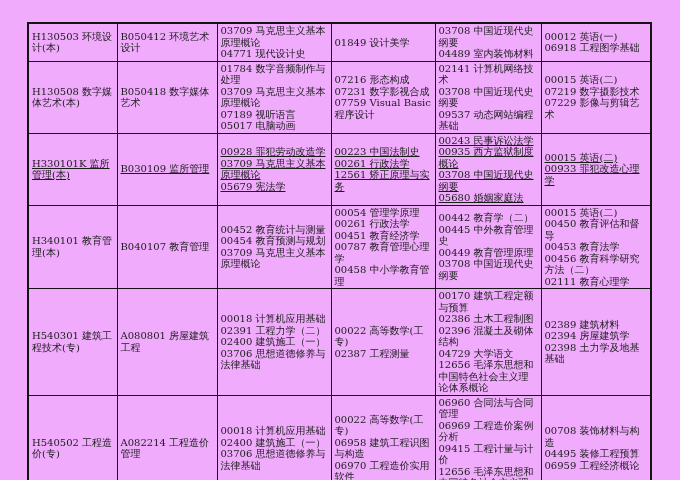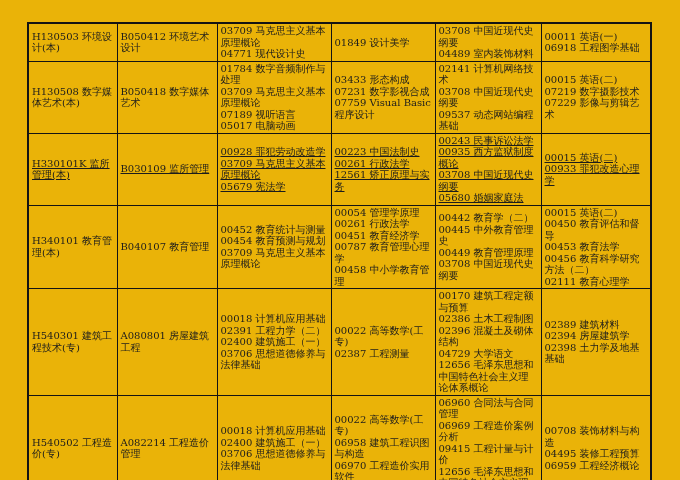--- a/index.html
+++ b/index.html
@@ -11,21 +11,21 @@
     width: 680px;
     height: 480px;
     overflow: hidden;
     font-family: "DejaVu Serif", "Liberation Serif", serif;
     color: #1c1c1c;
   }
   .sheet {
     position: relative;
     width: 680px;
     height: 480px;
-    background: #eab308;
+    background: #f0abfc;
   }
   table.schedule {
     position: absolute;
     left: 27px;
     top: 22px;
     width: 623px;
     border-collapse: collapse;
     table-layout: fixed;
     border: 2px solid #141414;
   }
@@ -75,35 +75,35 @@
             <div class="course-line">04771 现代设计史</div>
           </td>
         <td>
             <div class="course-line">01849 设计美学</div>
           </td>
         <td>
             <div class="course-line">03708 中国近现代史纲要</div>
             <div class="course-line">04489 室内装饰材料</div>
           </td>
         <td>
-            <div class="course-line">00011 英语(一)</div>
+            <div class="course-line">00012 英语(一)</div>
             <div class="course-line">06918 工程图学基础</div>
           </td>
       </tr>
       <tr>
         <td>H130508 数字媒体艺术(本)</td>
         <td>B050418 数字媒体艺术</td>
         <td>
             <div class="course-line">01784 数字音频制作与处理</div>
             <div class="course-line">03709 马克思主义基本原理概论</div>
             <div class="course-line">07189 视听语言</div>
             <div class="course-line">05017 电脑动画</div>
           </td>
         <td>
-            <div class="course-line">03433 形态构成</div>
+            <div class="course-line">07216 形态构成</div>
             <div class="course-line">07231 数字影视合成</div>
             <div class="course-line">07759 Visual Basic程序设计</div>
           </td>
         <td>
             <div class="course-line">02141 计算机网络技术</div>
             <div class="course-line">03708 中国近现代史纲要</div>
             <div class="course-line">09537 动态网站编程基础</div>
           </td>
         <td>
             <div class="course-line">00015 英语(二)</div>

